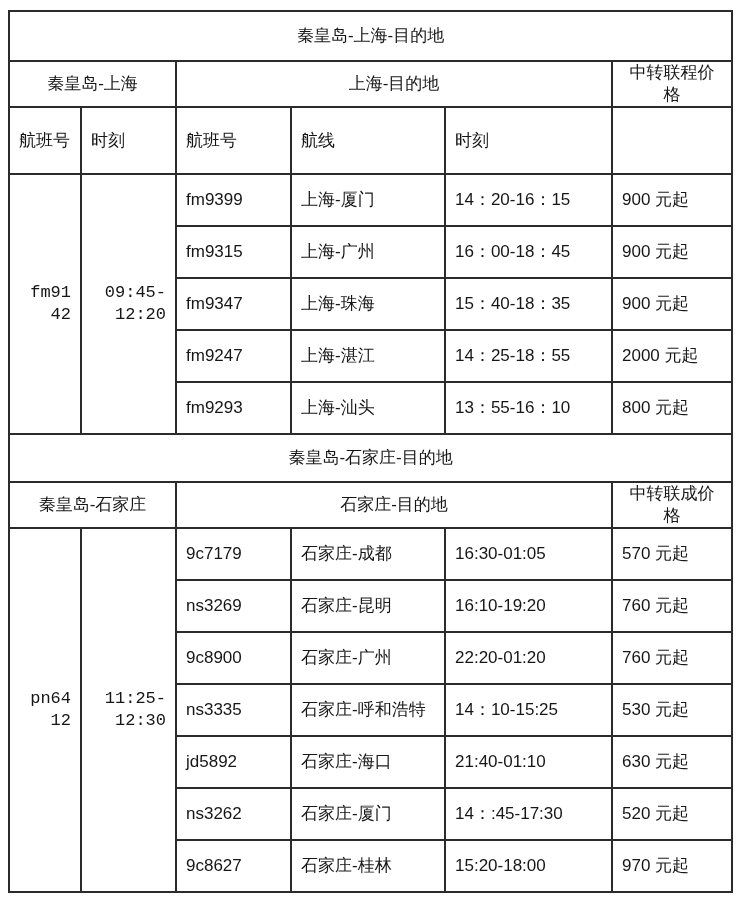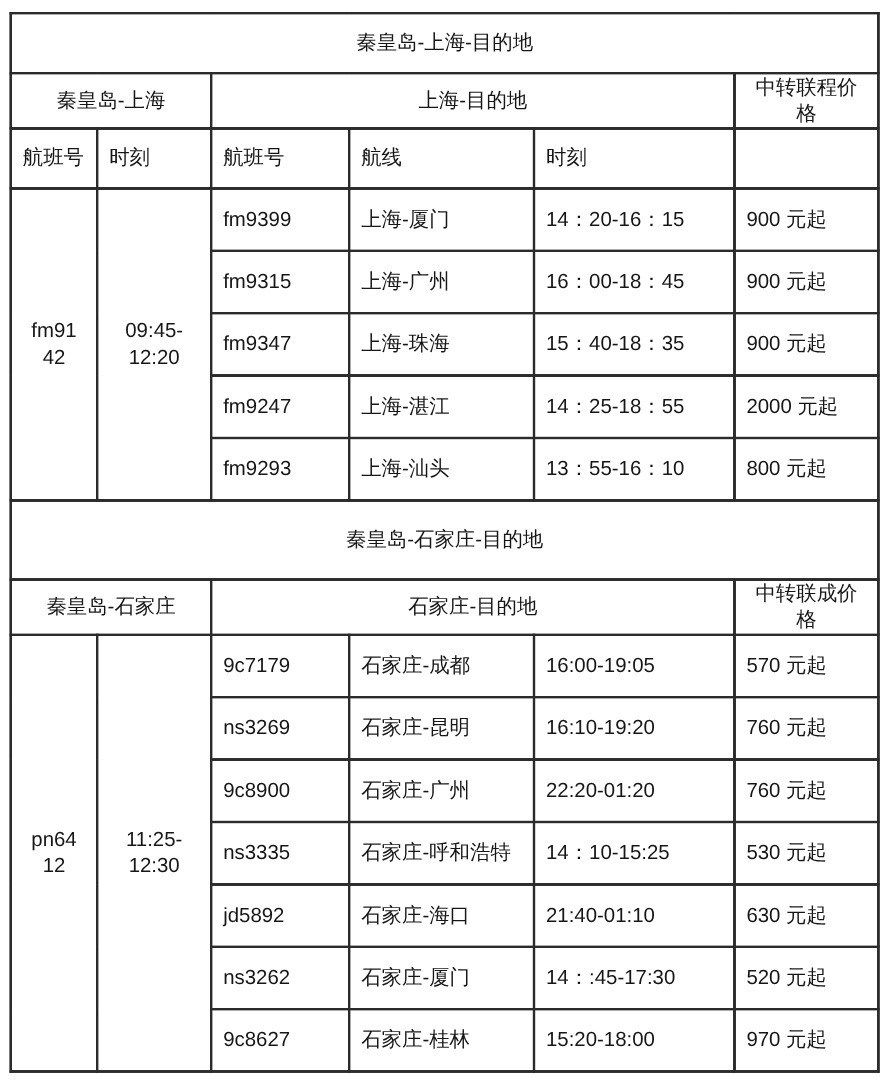--- a/index.html
+++ b/index.html
@@ -15,46 +15,47 @@
     width: 740px;
     height: 900px;
     box-sizing: border-box;
     padding: 10px 0 0 8px;
     background: #ffffff;
   }
   table.flight-table {
     border-collapse: collapse;
     table-layout: fixed;
     width: 723px;
-    background: #404040;
+    background: #0f766e;
   }
   table.flight-table td {
     border: 2px solid #2b2b2b;
     font-size: 17px;
     line-height: 1.3;
     color: #161616;
     padding: 0 9px;
     vertical-align: middle;
     overflow: hidden;
     background: #ffffff;
   }
   td.c-center { text-align: center; padding: 0 2px; }
   td.c-left   { text-align: left; }
   tr.r-title  { height: 50px; }
   tr.r-h2     { height: 36px; }
-  tr.r-h3     { height: 50px; }
+  tr.r-h3     { height: 67px; }
   tr.r-data   { height: 52px; }
-  tr.r-title2 { height: 66px; }
+  tr.r-title2 { height: 48px; }
   tr.r-h4     { height: 40px; }
   td.leg-span {
-    text-align: center;
+    text-align: right;
     vertical-align: middle;
     white-space: pre-line;
     line-height: 2.7;
     padding: 0 2px;
+    font-family: Liberation Mono, monospace;
   }
   td.col-header { padding: 0 10px; }
 </style>
 </head>
 <body>
 
 <div class="page">
   <table class="flight-table">
     <colgroup>
       <col style="width:72px">
@@ -125,21 +126,21 @@
       <td colspan="3" class="c-center">石家庄-目的地</td>
       <td class="c-center">中转联成价格</td>
     </tr>
     <tr class="r-data">
       <td rowspan="7" class="leg-span">pn64
 12</td>
       <td rowspan="7" class="leg-span">11:25-
 12:30</td>
       <td class="c-left">9c7179</td>
       <td class="c-left">石家庄-成都</td>
-      <td class="c-left">16:00-19:05</td>
+      <td class="c-left">16:30-01:05</td>
       <td class="c-left">570 元起</td>
     </tr>
     <tr class="r-data">
       <td class="c-left">ns3269</td>
       <td class="c-left">石家庄-昆明</td>
       <td class="c-left">16:10-19:20</td>
       <td class="c-left">760 元起</td>
     </tr>
     <tr class="r-data">
       <td class="c-left">9c8900</td>

